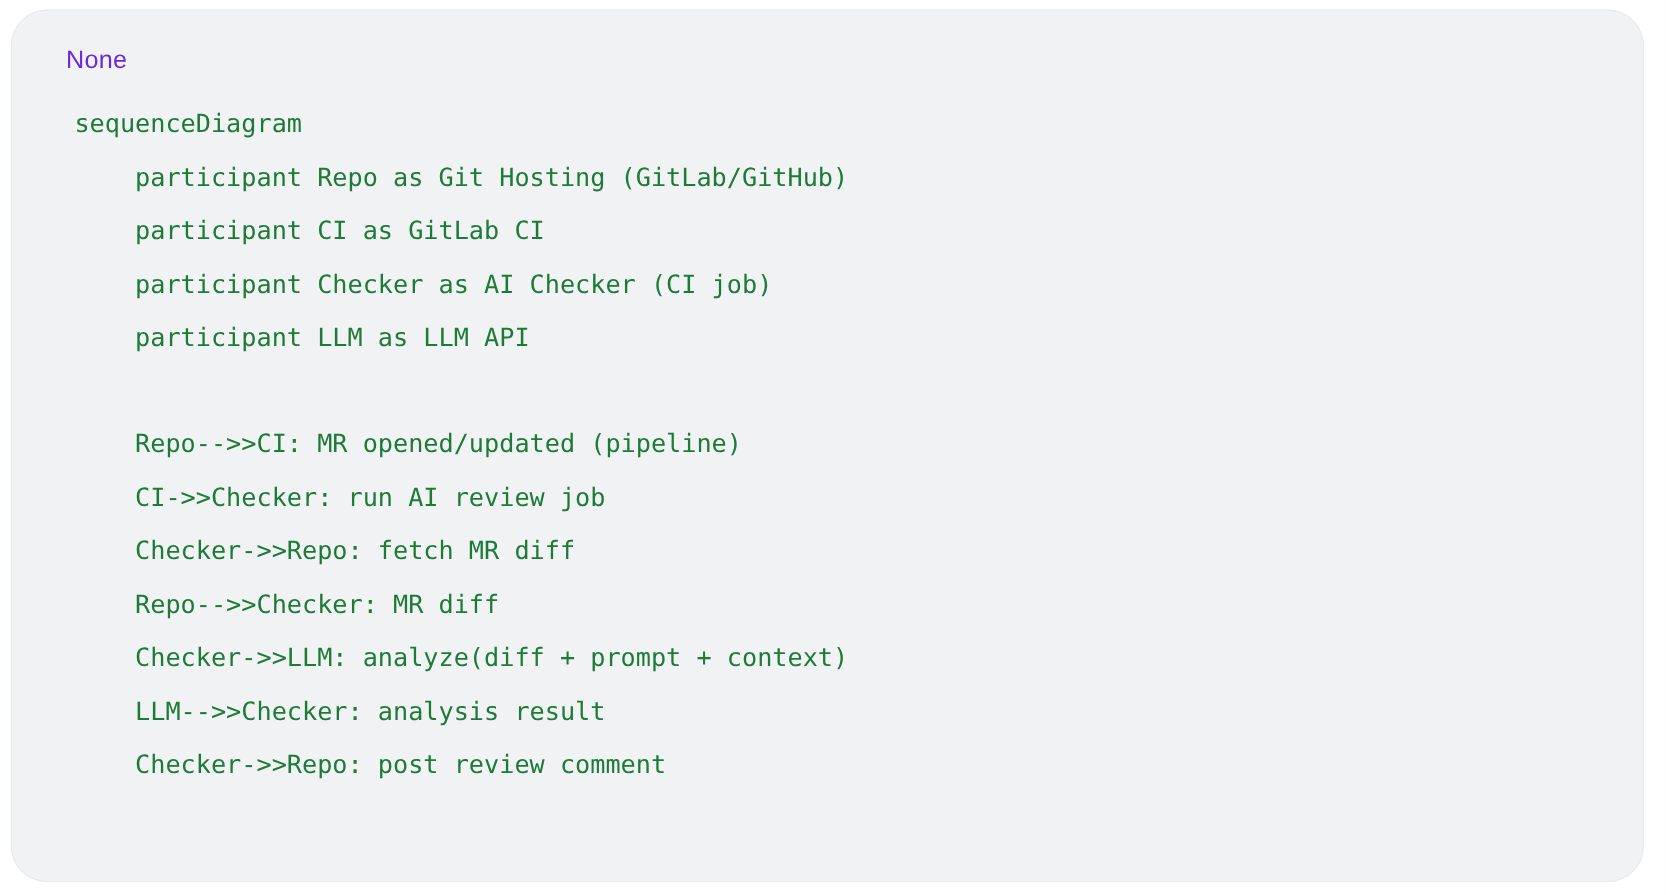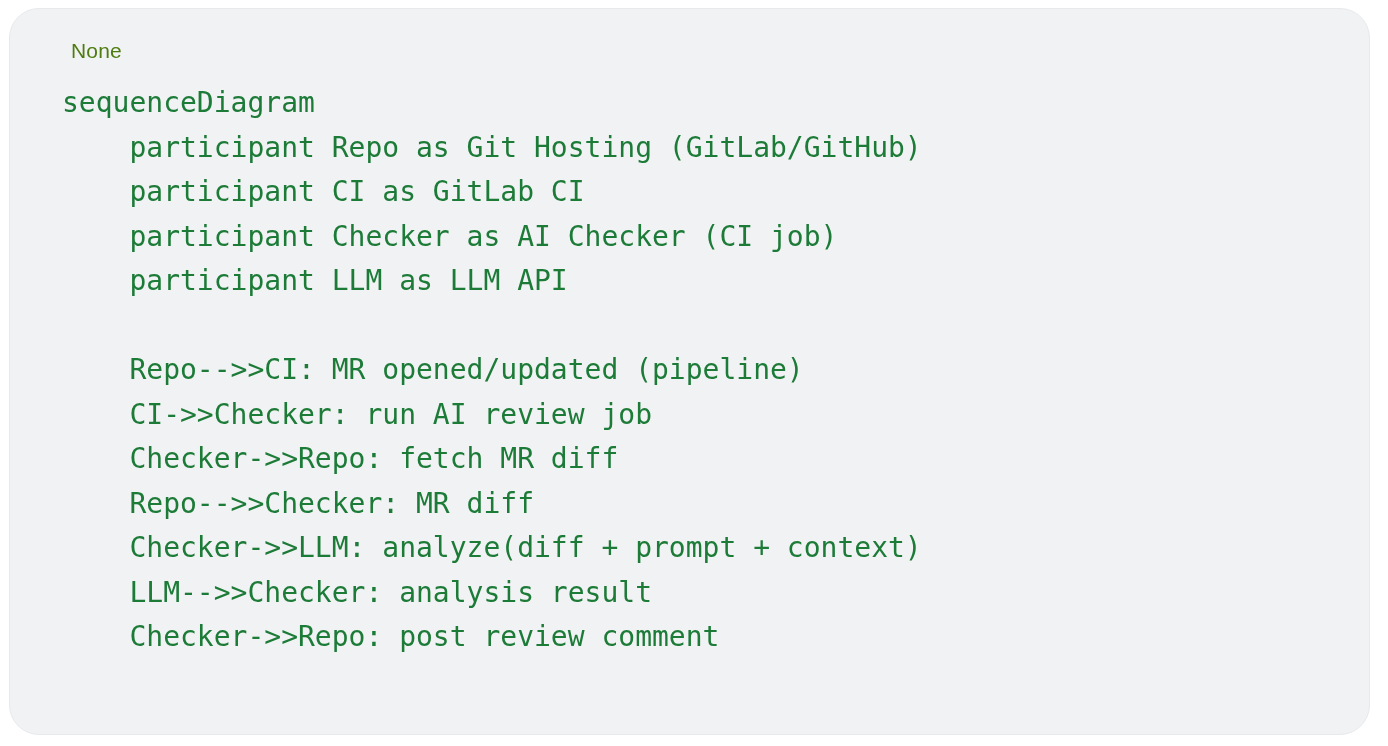--- a/index.html
+++ b/index.html
@@ -20,38 +20,38 @@
     width: 1361px;
     height: 727px;
     box-sizing: border-box;
     background: #f1f2f4;
     border: 1px solid #e7e9ec;
     border-radius: 30px;
     overflow: hidden;
   }
   .lang-label {
     position: absolute;
-    left: 61px;
+    left: 45px;
     top: 29px;
     font-family: "Liberation Sans", sans-serif;
     font-size: 21px;
     line-height: 26px;
-    color: #4d7c0f;
+    color: #6d28d9;
     letter-spacing: 0.2px;
     white-space: pre;
   }
   .code-block {
     position: absolute;
     left: 52px;
     top: 72px;
     right: 20px;
     margin: 0;
     padding: 0;
     font-family: "DejaVu Sans Mono", monospace;
-    font-size: 28px;
+    font-size: 21px;
     line-height: 44.5px;
     color: #1d7b38;
     white-space: pre;
     tab-size: 4;
   }
   .code-line {
     display: block;
     white-space: pre;
     min-height: 44.5px;
   }

